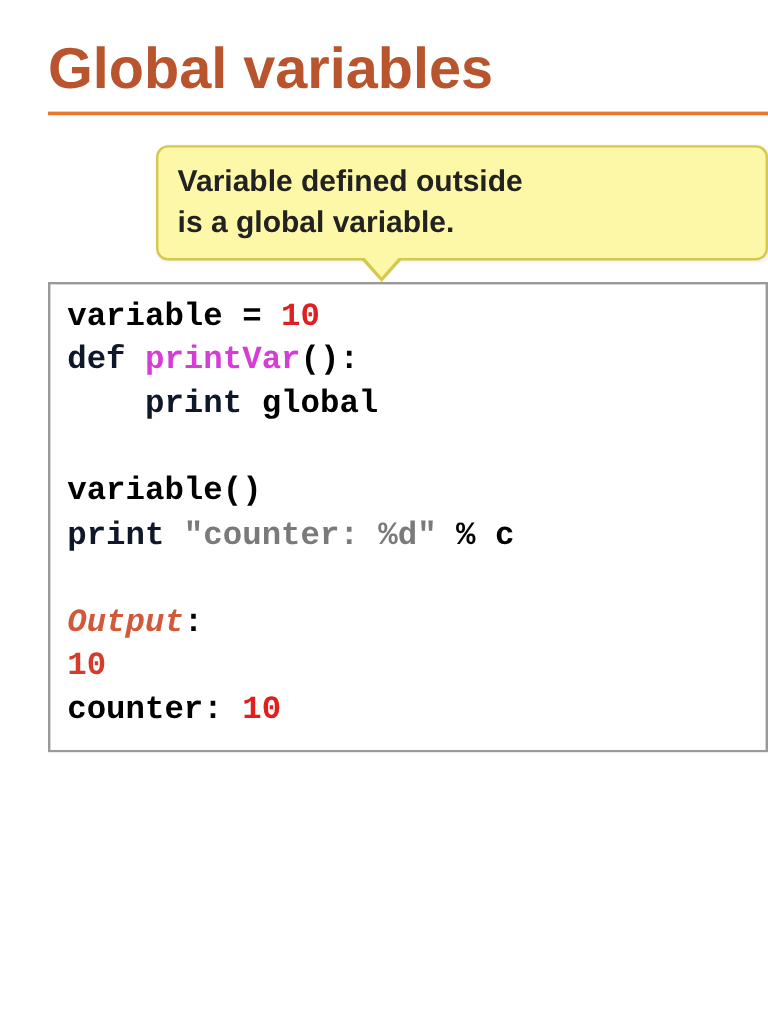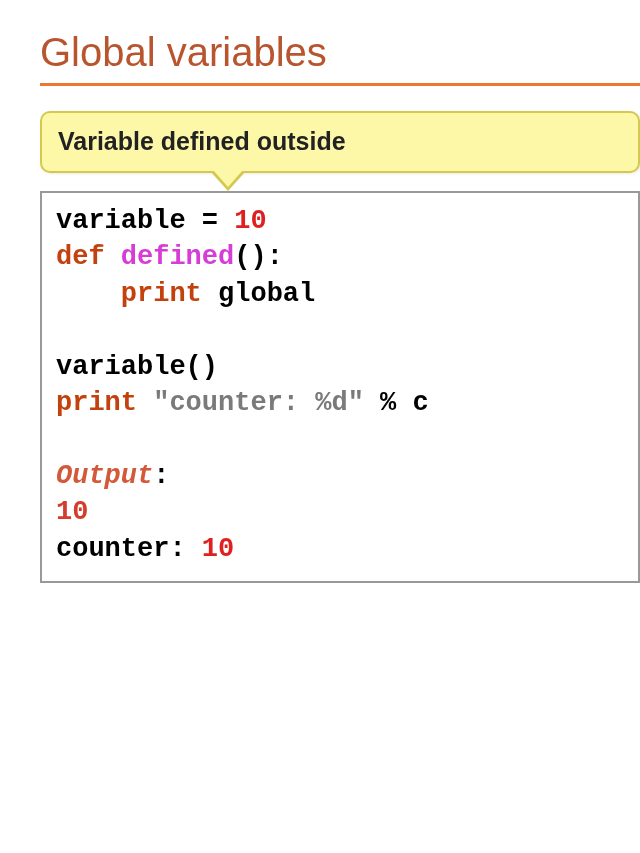--- a/index.html
+++ b/index.html
@@ -8,31 +8,32 @@
     font-family: Arial, Helvetica, sans-serif;
     background: #ffffff;
     width: 640px;
     overflow: hidden;
   }
   .slide {
     padding: 30px 0 0 40px;
     box-sizing: border-box;
   }
   .title {
-    font-size: 40px;
+    font-size: 48px;
     color: #b8552f;
-    font-weight: 400;
+    font-weight: 700;
     margin: 0 0 8px 0;
   }
   .rule {
     border: none;
     border-top: 3px solid #e8792e;
     margin: 0 0 25px 0;
   }
   .callout-wrap {
+    margin-left: 90px;
     margin-bottom: 18px;
     position: relative;
   }
   .callout {
     background: #fdf8a8;
     border: 2px solid #d4c94e;
     border-radius: 10px;
     padding: 12px 20px 12px 16px;
     font-size: 25px;
     font-weight: bold;
@@ -65,44 +66,45 @@
     border: 2px solid #999;
     background: #fff;
     margin-left: 0;
     padding: 10px 14px 14px 14px;
     font-family: "Courier New", Courier, monospace;
     font-size: 27px;
     font-weight: bold;
     line-height: 1.35;
     white-space: pre;
   }
-  .k-blue { color: #c2410c; }
+  .k-blue { color: #0f172a; }
   .k-magenta { color: #d63cd6; }
   .k-red { color: #e02020; }
   .k-gray { color: #7a7a7a; }
   .k-orange { color: #d25a3a; font-weight: bold; font-style: italic; }
   .k-out-red { color: #d43c2c; }
   .k-black { color: #000; }
 </style>
 </head>
 <body>
 
 <div class="slide">
   <h1 class="title">Global variables</h1>
   <hr class="rule">
 
   <div class="callout-wrap">
     <div class="callout">
       <span>Variable defined outside</span><br>
+      <span>is a global variable.</span>
     </div>
     <div class="callout-tail"></div>
   </div>
 
   <div class="codebox"><span class="k-black">variable = </span><span class="k-red">10</span>
-<span class="k-blue">def</span><span class="k-magenta"> defined</span><span class="k-black">():</span>
+<span class="k-blue">def</span><span class="k-magenta"> printVar</span><span class="k-black">():</span>
 <span class="k-blue">    print</span><span class="k-black"> global</span>
 
 <span class="k-black">variable()</span>
 <span class="k-blue">print</span><span class="k-gray"> "counter: %d"</span><span class="k-black"> % </span><span class="k-black">c</span>
 
 <span class="k-orange">Output</span><span class="k-black">:</span>
 <span class="k-out-red">10</span>
 <span class="k-black">counter: </span><span class="k-red">10</span></div>
 </div>
 

